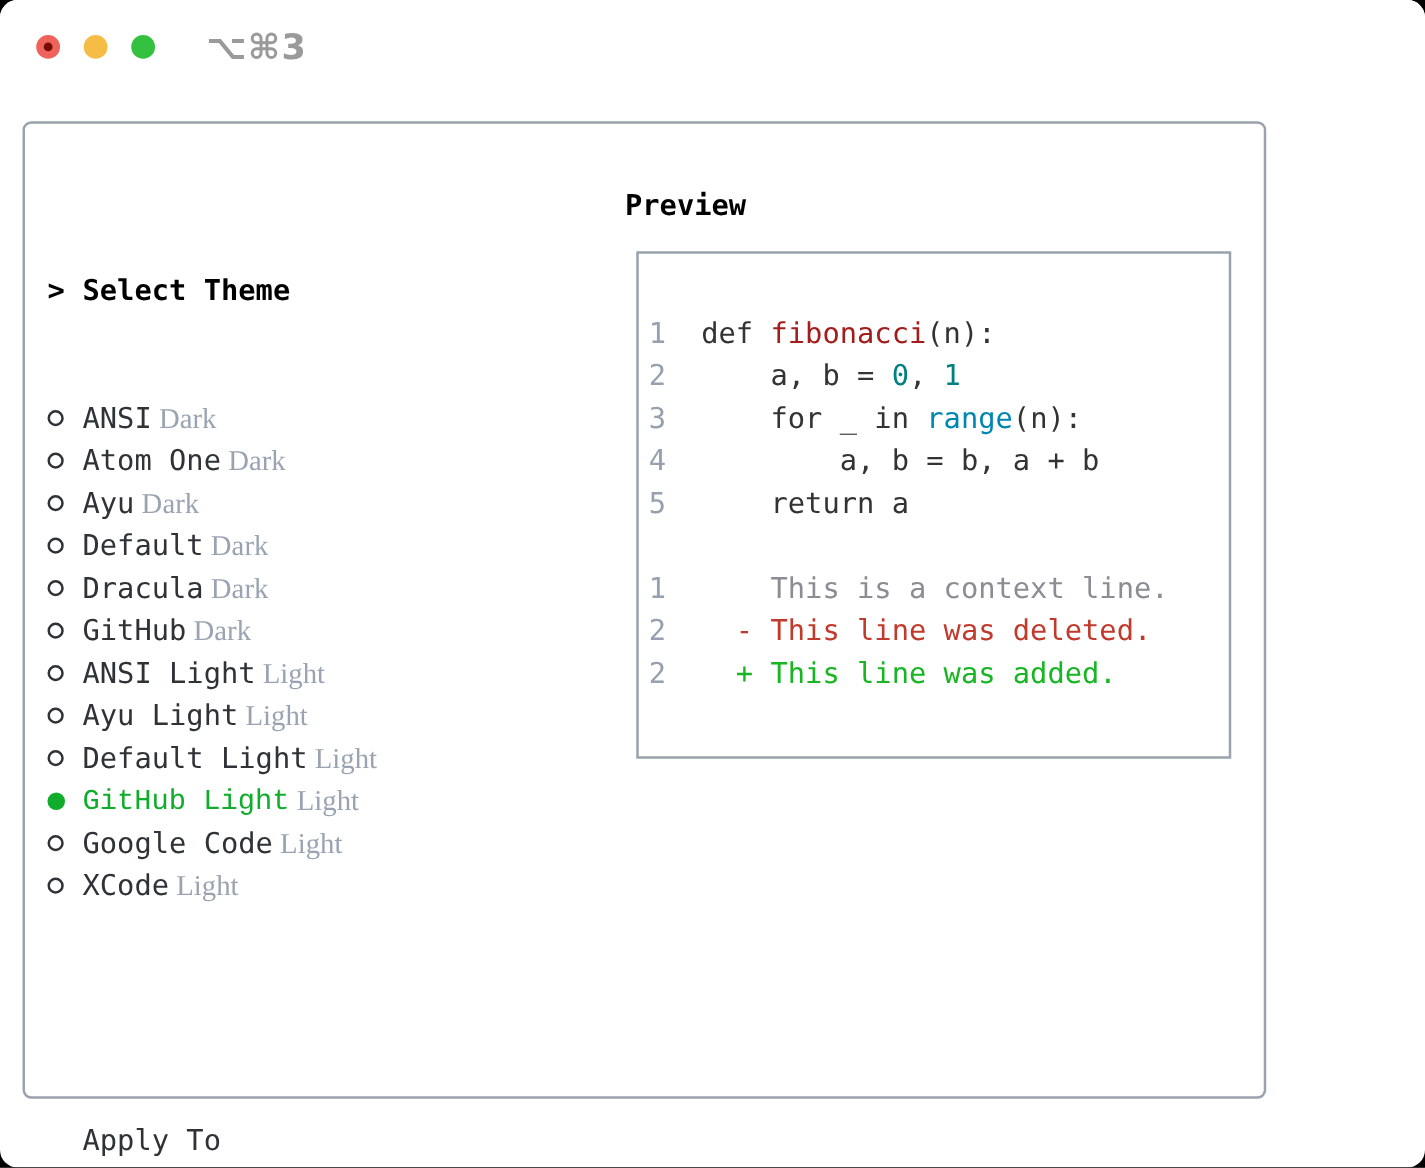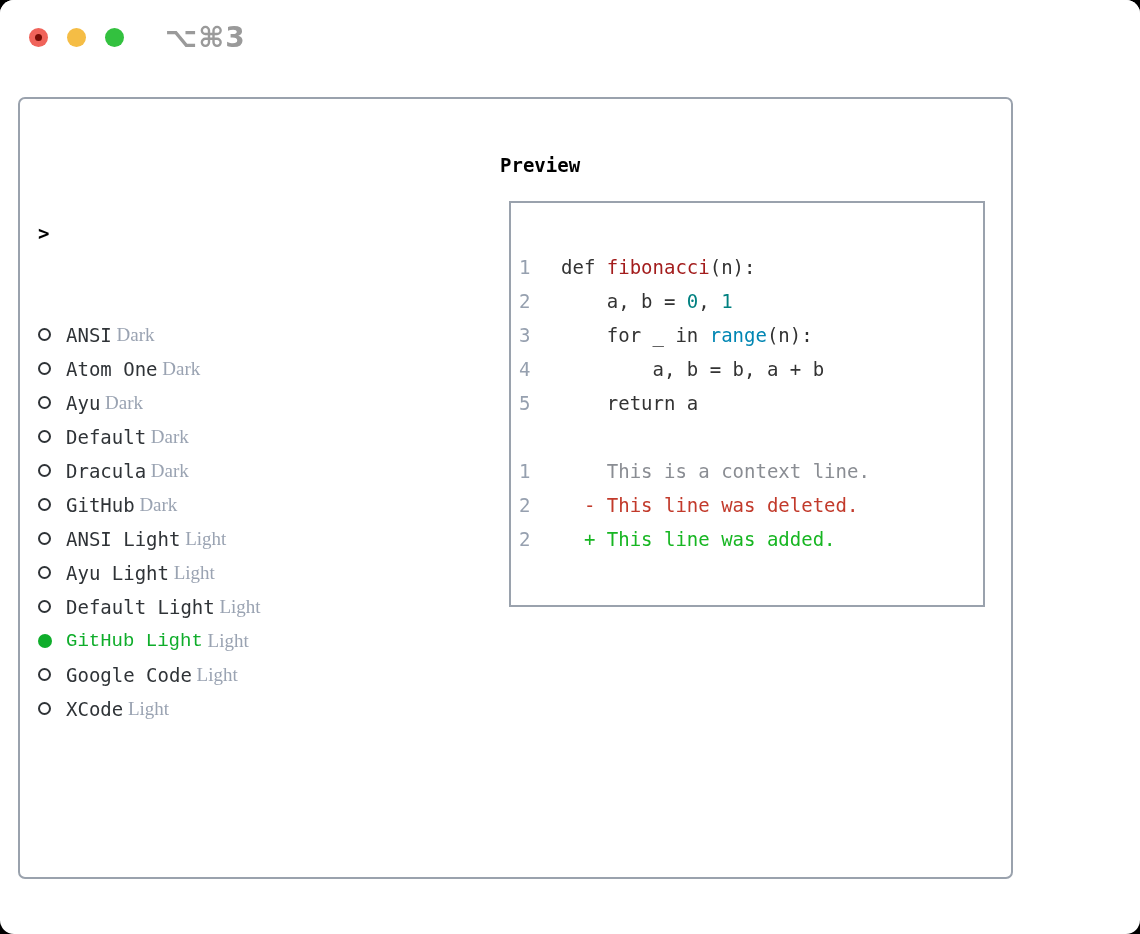--- a/index.html
+++ b/index.html
@@ -17,21 +17,21 @@
   .light-min{background:var(--traffic-yellow);}
   .light-zoom{background:var(--traffic-green);}
   .win-title{position:absolute;left:165px;top:21px;font-size:28px;font-weight:bold;
       color:var(--title-gray);font-family:"DejaVu Sans",sans-serif;letter-spacing:1px;}
 
   
   .frame{position:absolute;left:18px;top:97px;width:995px;height:782px;box-sizing:border-box;
       border:2px solid var(--border-gray);border-radius:7px;background:#fff;}
 
   
-  .mono{font-size:19px;line-height:34px;white-space:pre;color:var(--text-dark);}
+  .mono{font-size:23px;line-height:34px;white-space:pre;color:var(--text-dark);}
 
   
   .left-panel{position:absolute;left:38px;top:148px;}
   .row{display:flex;align-items:center;height:34px;}
   .marker{display:inline-block;width:28px;flex:0 0 28px;position:relative;height:34px;}
   .marker .circle{position:absolute;left:0;top:10px;width:13px;height:13px;box-sizing:border-box;
       border-radius:50%;border:2.5px solid var(--radio-ring);}
   .marker .circle.filled{border:none;background:var(--selection-green);width:14px;height:14px;}
   .arrow{font-weight:bold;color:#000;}
   .heading-label{font-weight:bold;color:#000;}
@@ -68,23 +68,28 @@
         <span class="light light-zoom"></span>
       </div>
       <span class="win-title">⌥⌘3</span>
     </div>
 
     <div class="frame"></div>
 
     <div class="left-panel mono">
       <div class="row">
         <span class="marker arrow">&gt;</span>
+        <span class="heading-label">Select Theme</span>
       </div>
       <div><div class="row"><span class="marker"><span class="circle"></span></span><span class="label">ANSI</span><span class="tag"> Dark</span></div><div class="row"><span class="marker"><span class="circle"></span></span><span class="label">Atom One</span><span class="tag"> Dark</span></div><div class="row"><span class="marker"><span class="circle"></span></span><span class="label">Ayu</span><span class="tag"> Dark</span></div><div class="row"><span class="marker"><span class="circle"></span></span><span class="label">Default</span><span class="tag"> Dark</span></div><div class="row"><span class="marker"><span class="circle"></span></span><span class="label">Dracula</span><span class="tag"> Dark</span></div><div class="row"><span class="marker"><span class="circle"></span></span><span class="label">GitHub</span><span class="tag"> Dark</span></div><div class="row"><span class="marker"><span class="circle"></span></span><span class="label">ANSI Light</span><span class="tag"> Light</span></div><div class="row"><span class="marker"><span class="circle"></span></span><span class="label">Ayu Light</span><span class="tag"> Light</span></div><div class="row"><span class="marker"><span class="circle"></span></span><span class="label">Default Light</span><span class="tag"> Light</span></div><div class="row"><span class="marker"><span class="circle filled"></span></span><span class="label selected">GitHub Light</span><span class="tag"> Light</span></div><div class="row"><span class="marker"><span class="circle"></span></span><span class="label">Google Code</span><span class="tag"> Light</span></div><div class="row"><span class="marker"><span class="circle"></span></span><span class="label">XCode</span><span class="tag"> Light</span></div></div>
       <div class="gap"></div>
+      <div class="row">
+        <span class="marker"></span>
+        <span class="label">Apply To</span>
+      </div>
       
       
       
     </div>
 
     <div class="preview-heading mono">Preview</div>
     <div class="preview-box">
       <div class="code-lines mono"><div class="code-row"><span class="lnum">1</span><span style="white-space: pre;"><span class="seg-plain">def </span><span class="seg-function">fibonacci</span><span class="seg-plain">(n):</span></span></div><div class="code-row"><span class="lnum">2</span><span style="white-space: pre;"><span class="seg-plain">    a, b = </span><span class="seg-number">0</span><span class="seg-plain">, </span><span class="seg-number">1</span></span></div><div class="code-row"><span class="lnum">3</span><span style="white-space: pre;"><span class="seg-plain">    for _ in </span><span class="seg-builtin">range</span><span class="seg-plain">(n):</span></span></div><div class="code-row"><span class="lnum">4</span><span style="white-space: pre;"><span class="seg-plain">        a, b = b, a + b</span></span></div><div class="code-row"><span class="lnum">5</span><span style="white-space: pre;"><span class="seg-plain">    return a</span></span></div><div class="code-row"><span class="lnum"></span><span style="white-space: pre;"></span></div><div class="code-row"><span class="lnum">1</span><span style="white-space: pre;"><span class="seg-context">    This is a context line.</span></span></div><div class="code-row"><span class="lnum">2</span><span style="white-space: pre;"><span class="seg-deleted">  - This line was deleted.</span></span></div><div class="code-row"><span class="lnum">2</span><span style="white-space: pre;"><span class="seg-added">  + This line was added.</span></span></div></div>
     </div>
 

